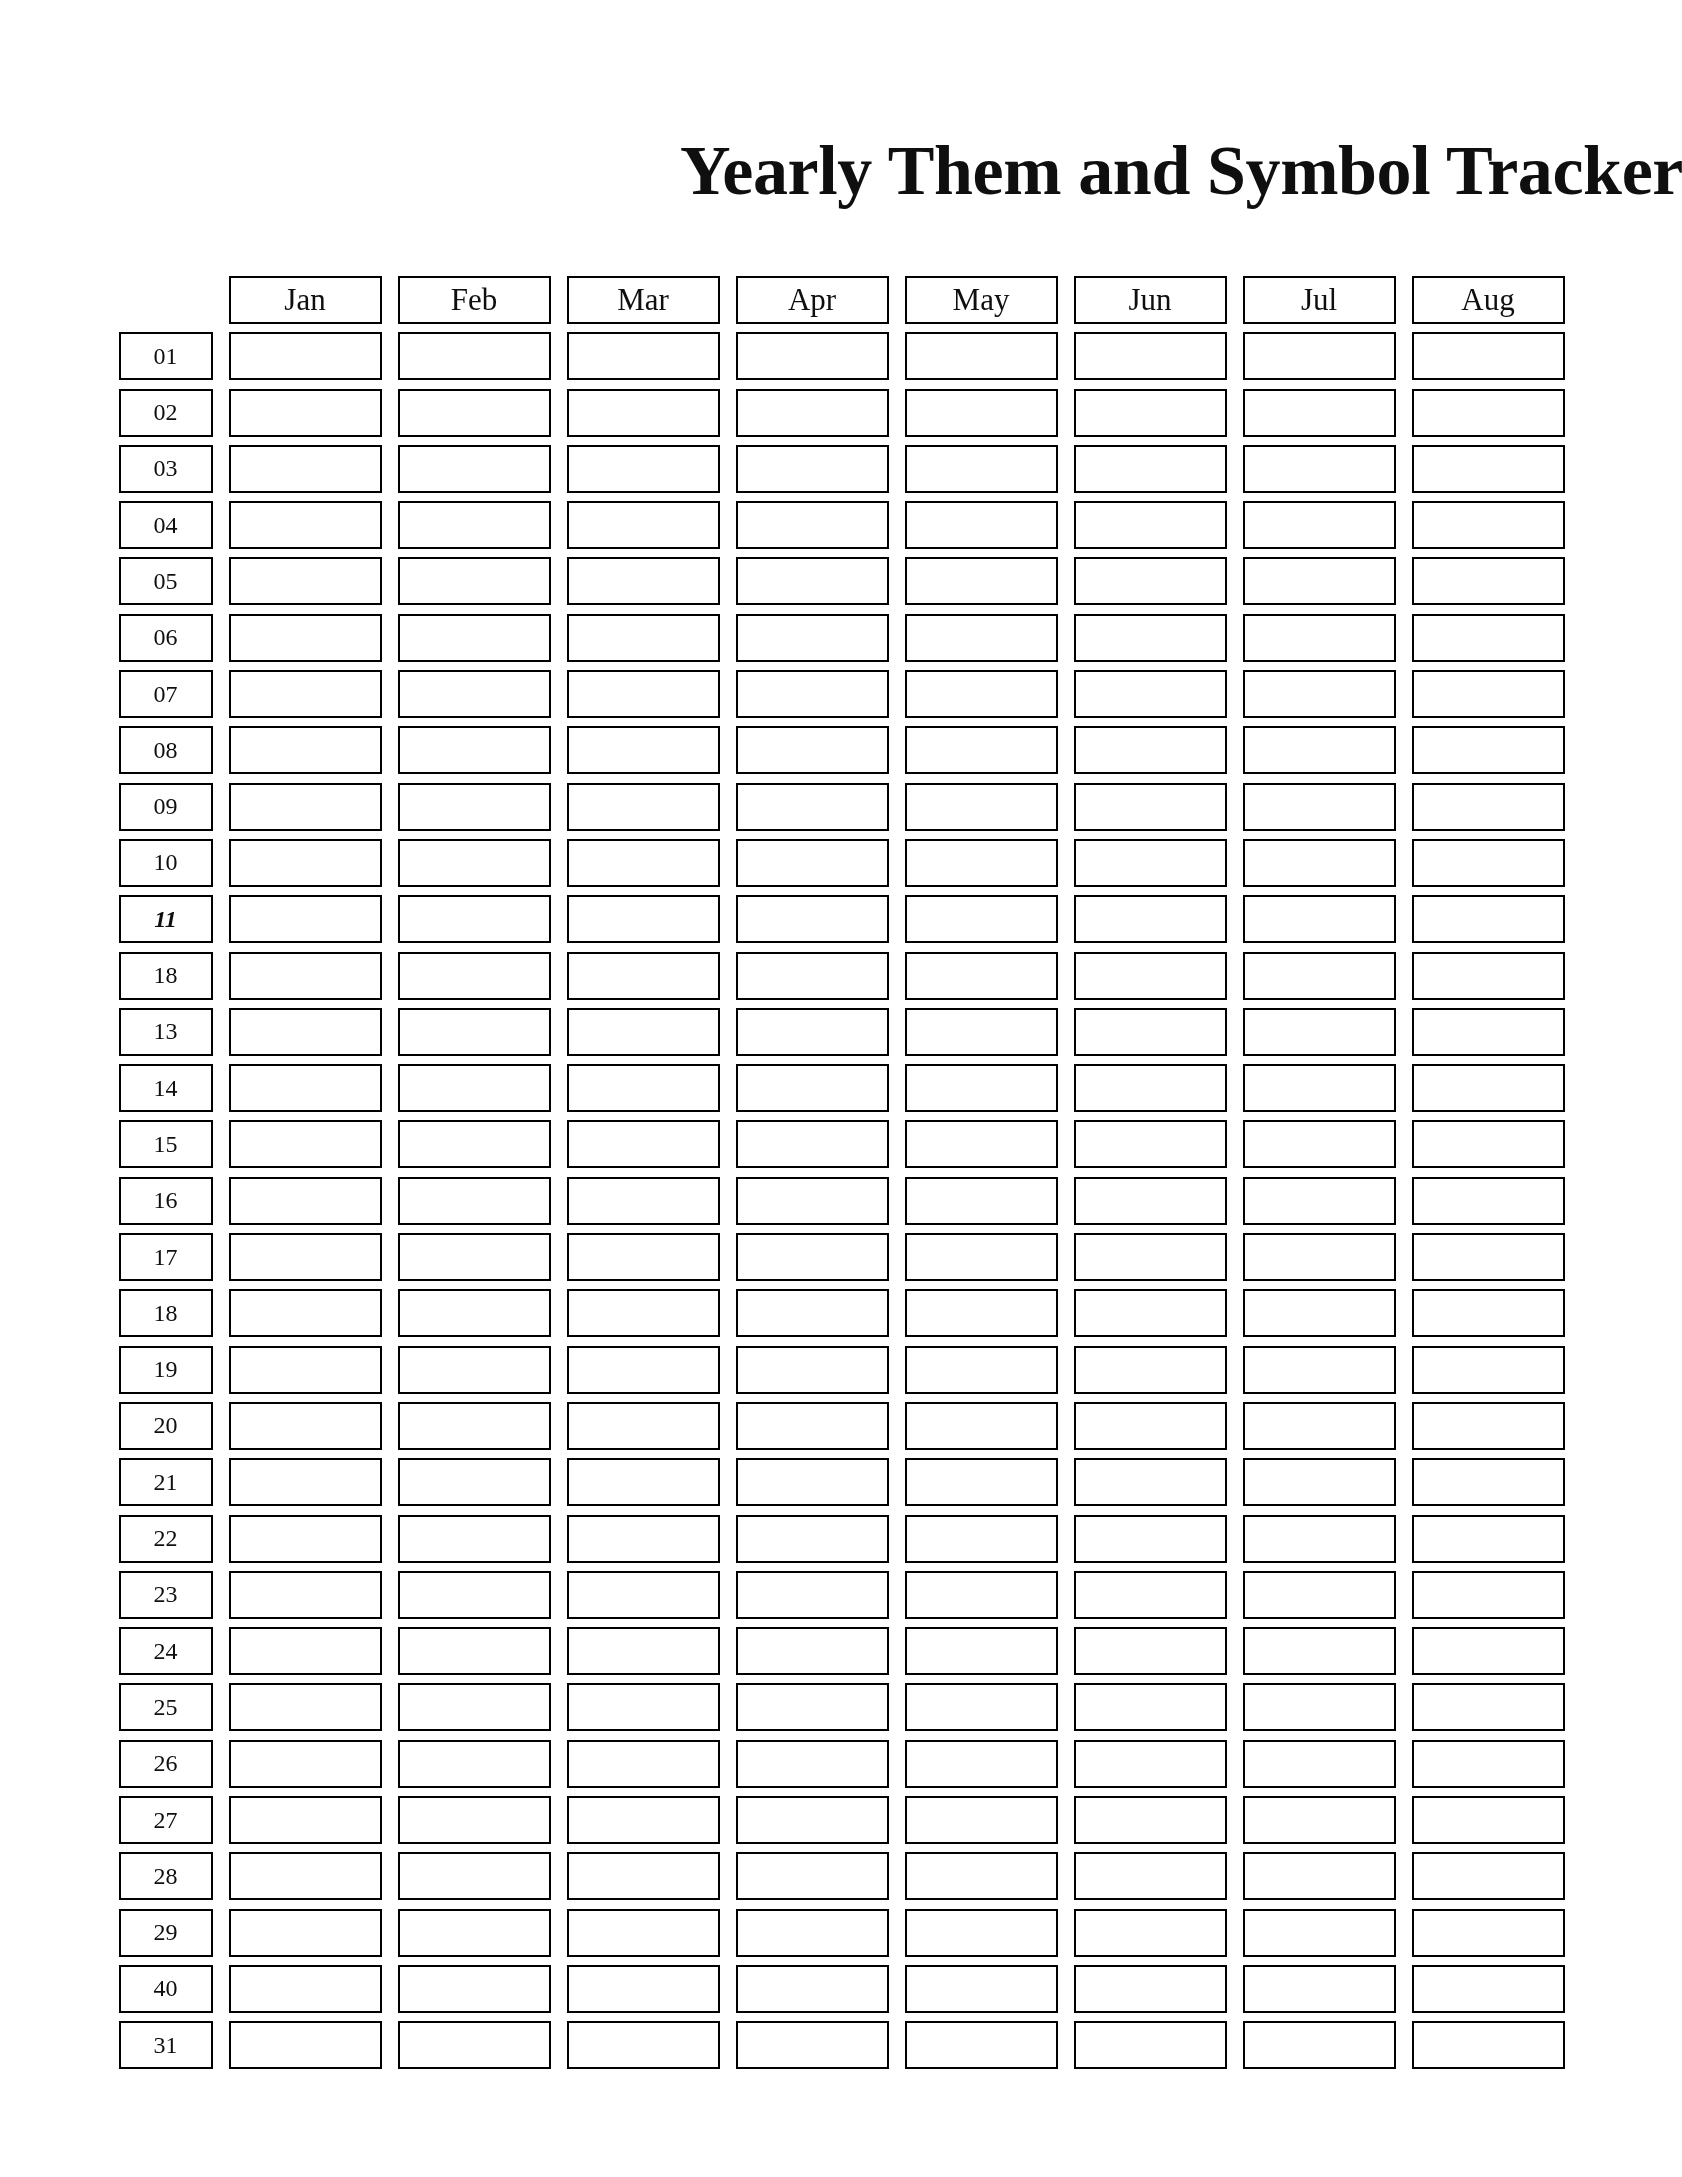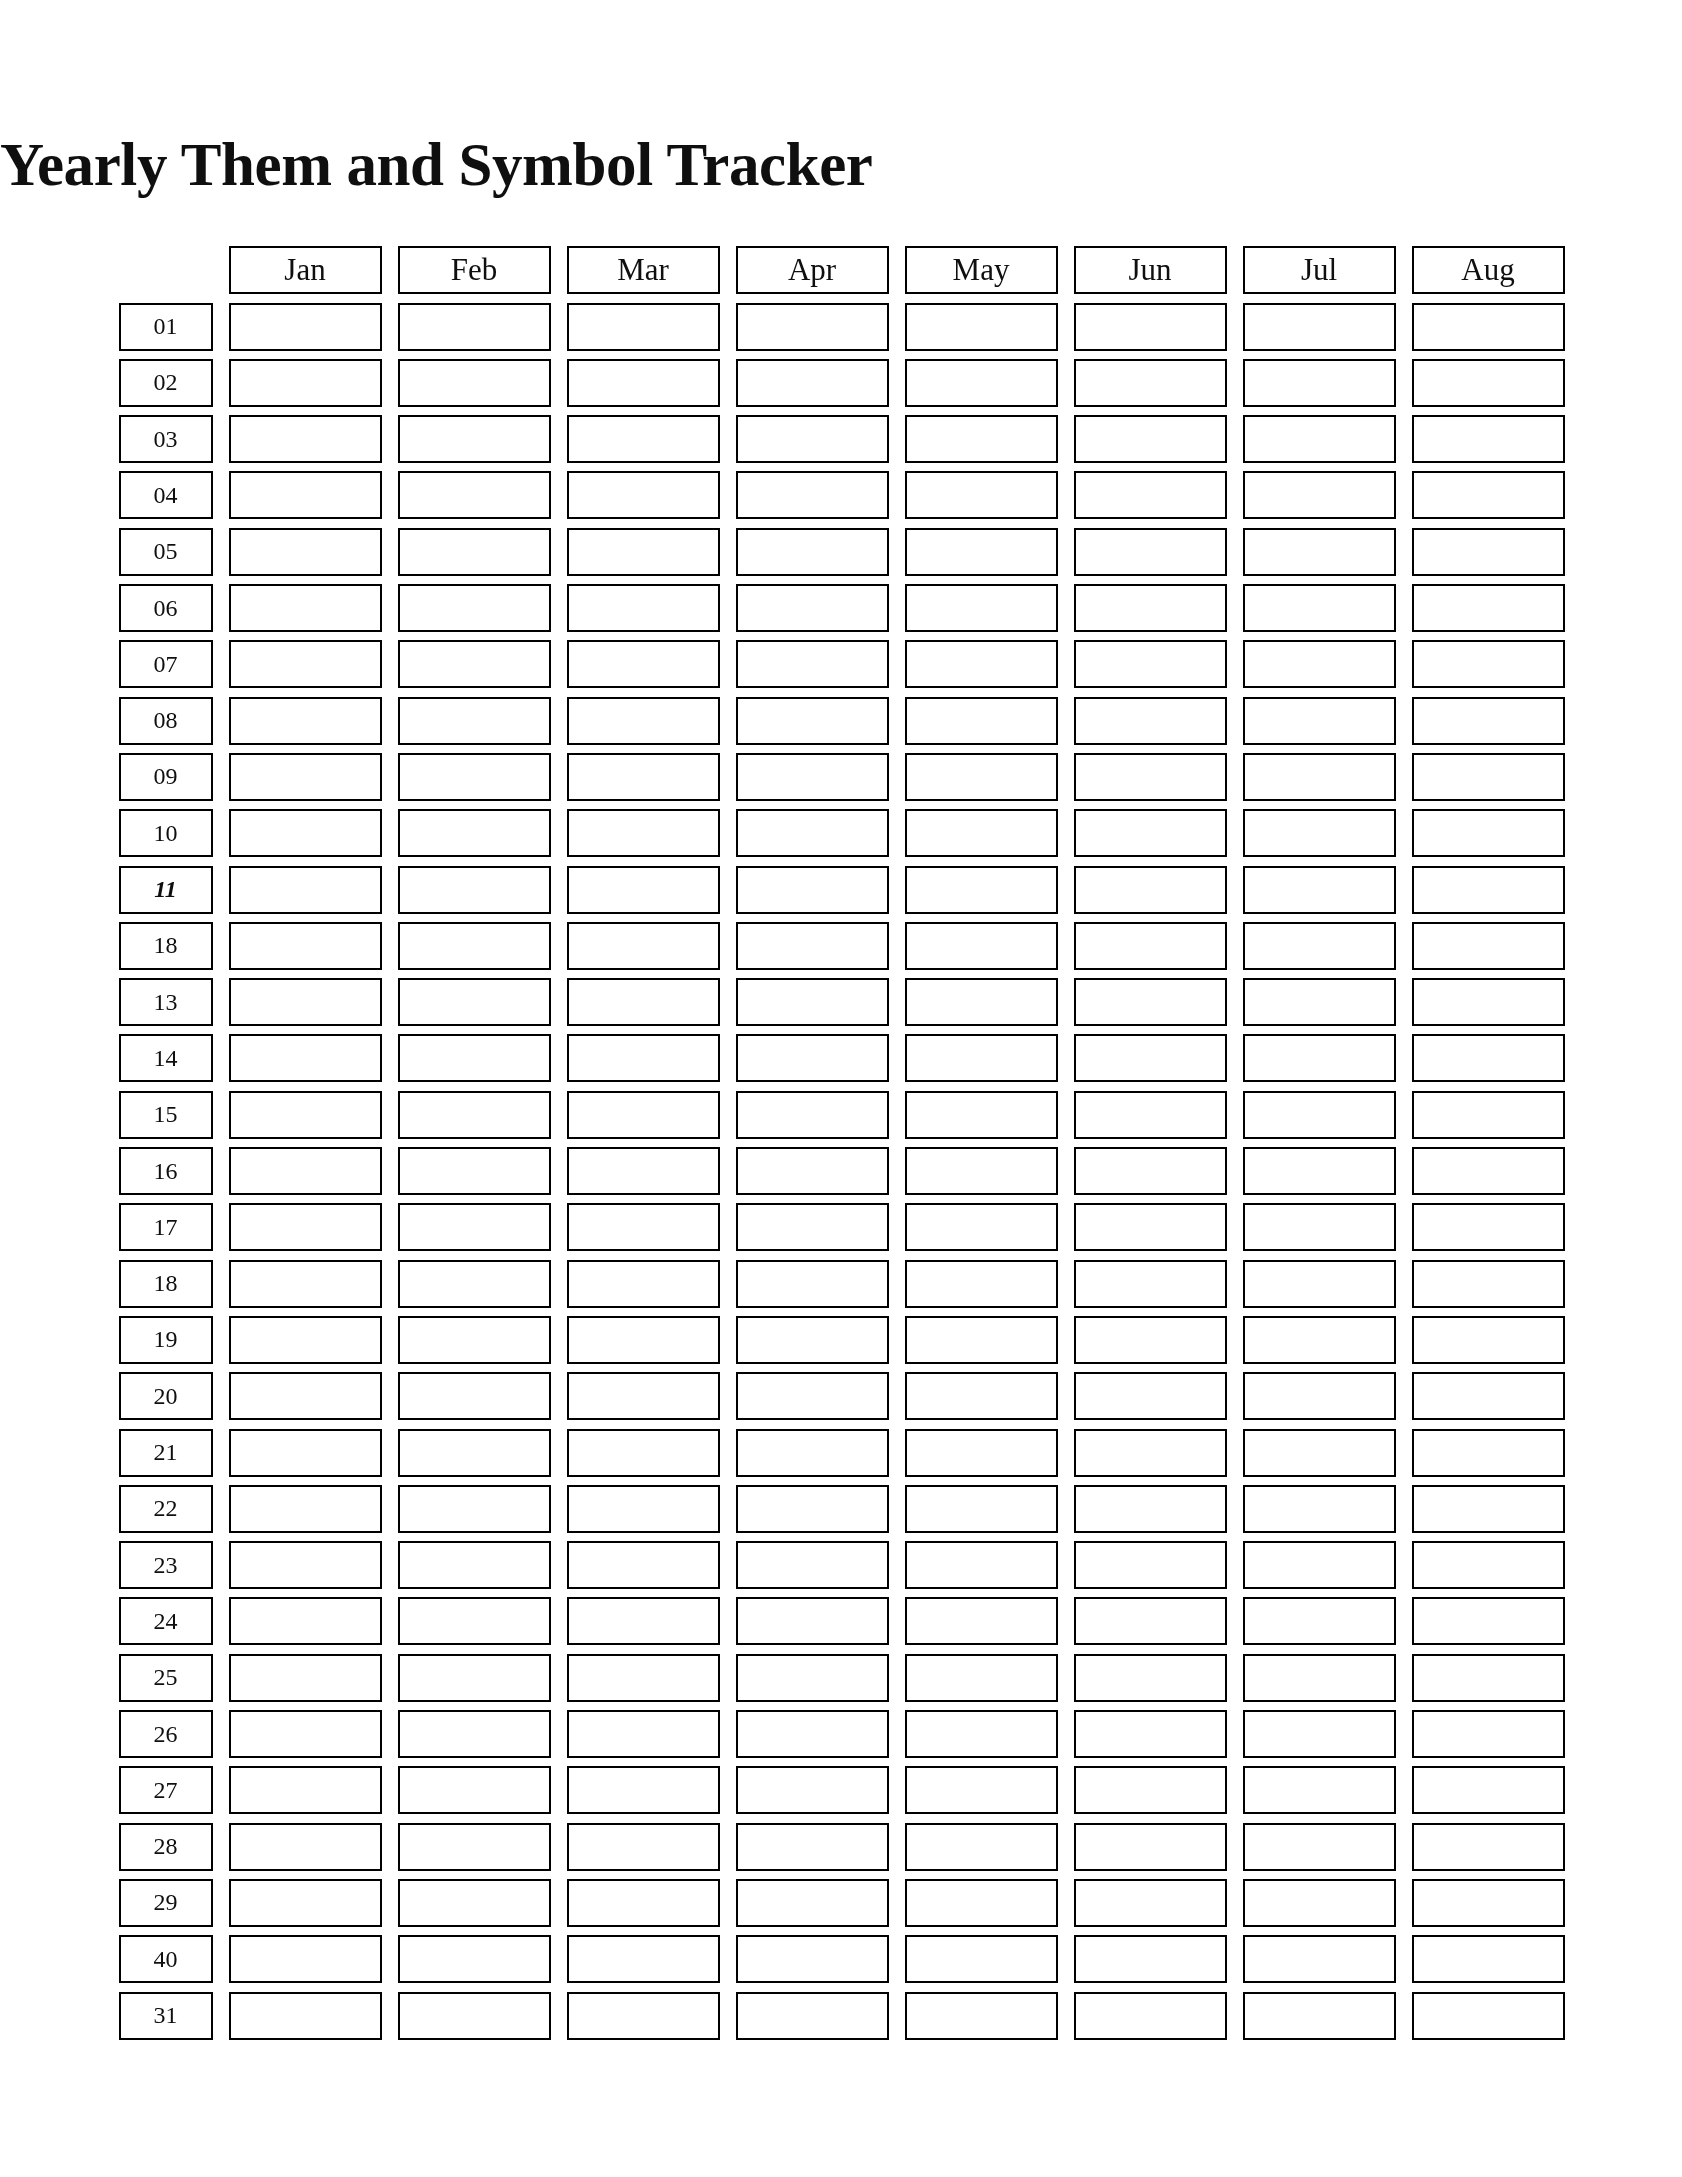--- a/index.html
+++ b/index.html
@@ -14,36 +14,36 @@
     width:1683px;
     height:2177px;
     margin:0 auto;
     background:var(--bg);
     overflow:hidden;
     font-family:"Liberation Serif","DejaVu Serif",serif;
     color:var(--text);
   }
   .page-title{
     margin:125px 0 0 0;
-    text-align:left;
+    text-align:right;
     font-family:"Liberation Serif","DejaVu Serif",serif;
     font-weight:700;
-    font-size:61px;
+    font-size:70px;
     line-height:1.3;
     letter-spacing:-0.4px;
     color:var(--text);
   }
   .tracker-grid{
     display:grid;
     grid-template-columns:94px repeat(8,153px);
     grid-auto-rows:48px;
     column-gap:16px;
     row-gap:8.3px;
     width:max-content;
-    margin:42px auto 0 auto;
+    margin:60px auto 0 auto;
   }
   .cell{
     border:2.6px solid var(--border);
     background:var(--bg);
     display:flex;
     align-items:center;
     justify-content:center;
   }
   .corner{
     border:none;

